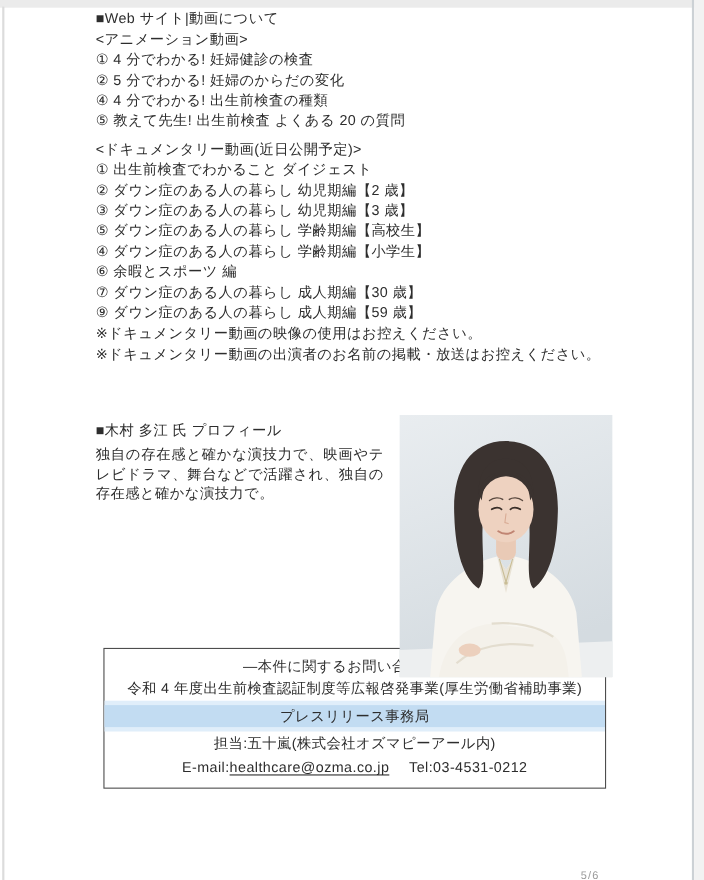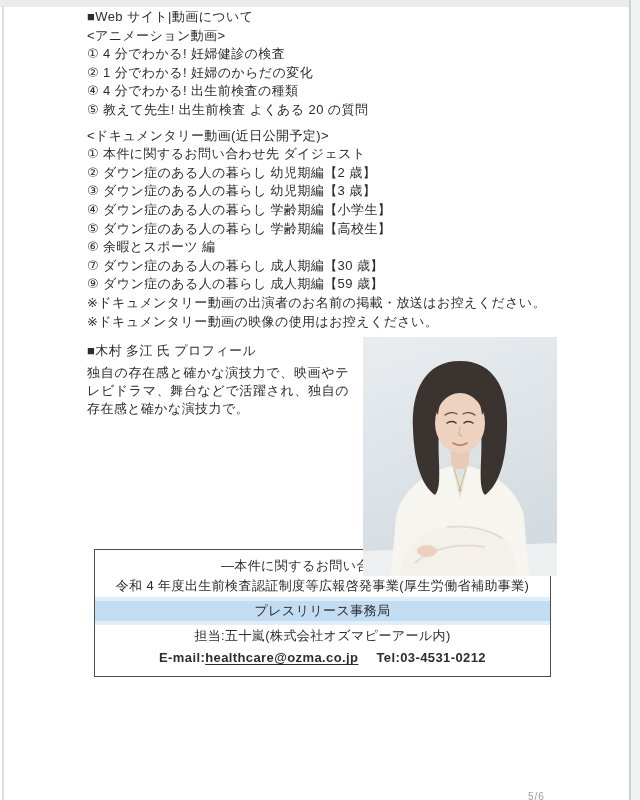--- a/index.html
+++ b/index.html
@@ -27,21 +27,21 @@
     font-size: 13px;
     letter-spacing: 0.4px;
     line-height: 18.6px;
   }
   .line { white-space: nowrap; }
   ul.plain { list-style: none; }
   .gap-sm { height: 7px; }
   .gap-md { height: 11px; }
 
   
-  .profile-wrap { position: relative; width: 100%; }
+  .profile-wrap { position: relative; width: 100%; margin-top: 40px; }
   .profile-text { width: 262px; text-align: justify; line-height: 18.2px; }
   .profile-title { margin-bottom: 3px; white-space: nowrap; }
   .para-gap { height: 13px; }
   .portrait {
     position: absolute;
     left: 276px; top: -5px;
     width: 194px; height: 239px;
     overflow: hidden;
   }
 
@@ -52,21 +52,21 @@
     width: 457px;
     border: 1px solid #4d4d4d;
     text-align: center;
     padding: 6px 0 7px 0;
     font-size: 13px;
     letter-spacing: 0.4px;
   }
   .contact-line { line-height: 20px; white-space: nowrap; }
   .office-band-outer { padding: 4px 0; margin: 1px 0; }
   .office-band-inner { line-height: 20px; }
-  .email-line { line-height: 22px; margin-top: 1px; font-weight: bold; }
+  .email-line { line-height: 22px; margin-top: 1px; }
   .email-link { text-decoration: underline; text-underline-offset: 2px; }
   .tel-gap { display: inline-block; width: 18px; }
 
   .page-number {
     position: absolute;
     left: 528px; top: 791px;
     font-size: 10px;
     color: #9a9a9a;
     letter-spacing: 1px;
   }
@@ -79,42 +79,42 @@
 <div class="edge-right-line"></div>
 <div class="edge-right-fill"></div>
 
 <div class="content">
 
   <div class="line">■Web サイト|動画について</div>
   <div class="line">&lt;アニメーション動画&gt;</div>
 
   <ul class="plain">
     <li class="line">① 4 分でわかる! 妊婦健診の検査</li>
-    <li class="line">② 1 分でわかる! 妊婦のからだの変化</li>
+    <li class="line">② 5 分でわかる! 妊婦のからだの変化</li>
     <li class="line">④ 4 分でわかる! 出生前検査の種類</li>
     <li class="line">⑤ 教えて先生! 出生前検査 よくある 20 の質問</li>
   </ul>
 
   <div class="gap-sm"></div>
 
   <div class="line">&lt;ドキュメンタリー動画(近日公開予定)&gt;</div>
 
   <ul class="plain">
-    <li class="line">① 本件に関するお問い合わせ先 ダイジェスト</li>
+    <li class="line">① 出生前検査でわかること ダイジェスト</li>
     <li class="line">② ダウン症のある人の暮らし 幼児期編【2 歳】</li>
     <li class="line">③ ダウン症のある人の暮らし 幼児期編【3 歳】</li>
+    <li class="line">⑤ ダウン症のある人の暮らし 学齢期編【高校生】</li>
     <li class="line">④ ダウン症のある人の暮らし 学齢期編【小学生】</li>
-    <li class="line">⑤ ダウン症のある人の暮らし 学齢期編【高校生】</li>
     <li class="line">⑥ 余暇とスポーツ 編</li>
     <li class="line">⑦ ダウン症のある人の暮らし 成人期編【30 歳】</li>
     <li class="line">⑨ ダウン症のある人の暮らし 成人期編【59 歳】</li>
   </ul>
 
+  <div class="line">※ドキュメンタリー動画の映像の使用はお控えください。</div>
   <div class="line">※ドキュメンタリー動画の出演者のお名前の掲載・放送はお控えください。</div>
-  <div class="line">※ドキュメンタリー動画の映像の使用はお控えください。</div>
 
   <div class="gap-md"></div>
 
   <div class="profile-wrap">
     <div class="profile-title">■木村 多江 氏 プロフィール</div>
     <div class="profile-text">独自の存在感と確かな演技力で、映画やテレビドラマ、舞台などで活躍され、独自の存在感と確かな演技力で。</div>
     <div class="para-gap"></div>
 
     <div class="portrait">
       <svg width="194" height="239" viewBox="0 0 194 239" xmlns="http://www.w3.org/2000/svg">

